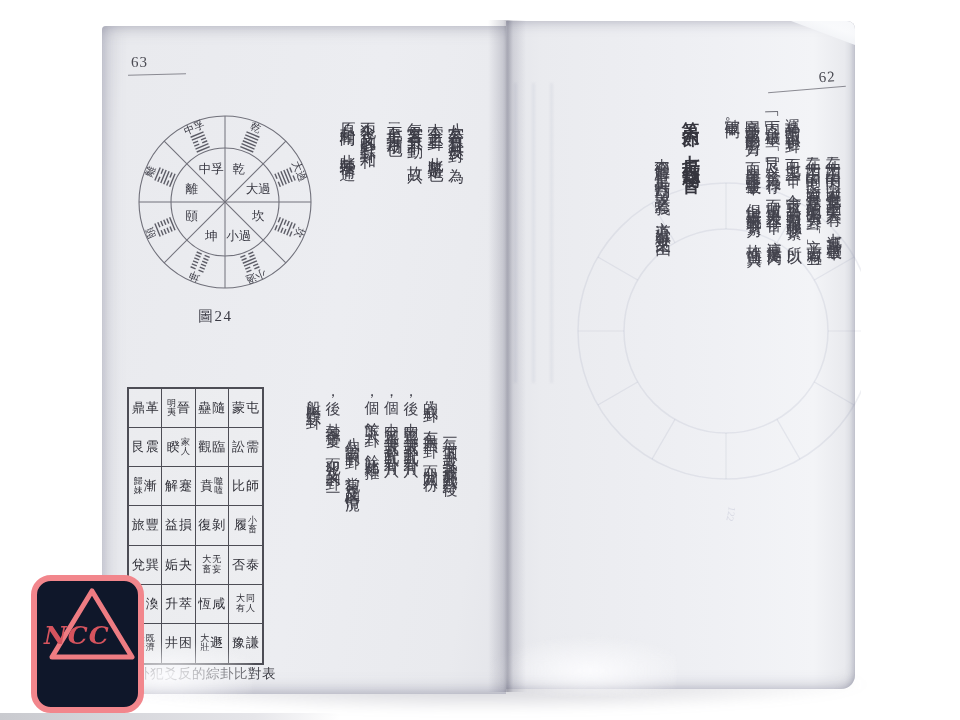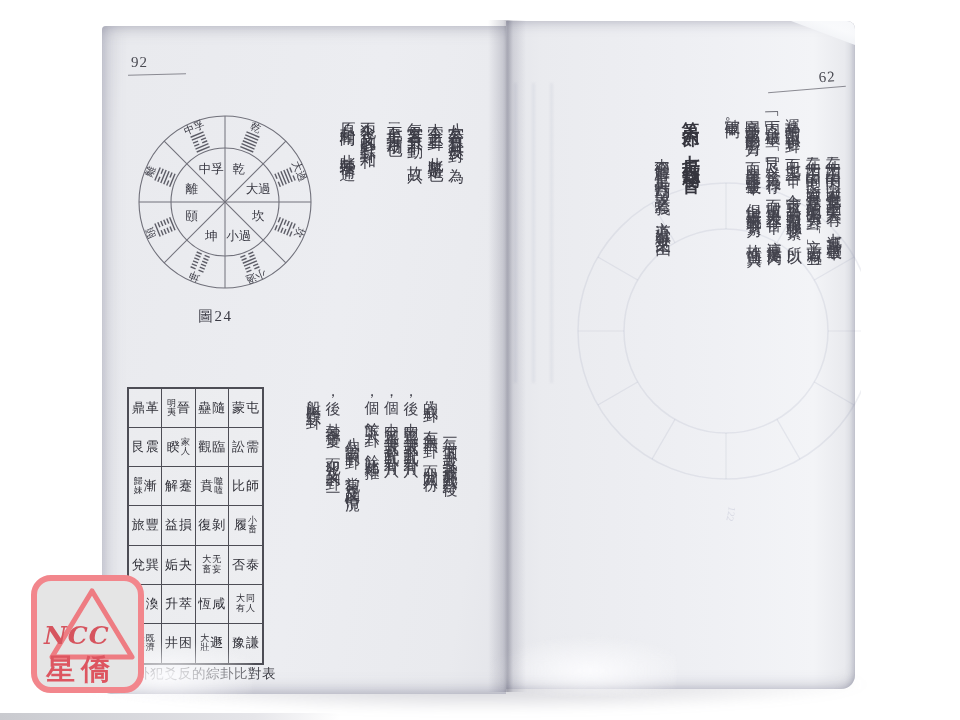--- a/index.html
+++ b/index.html
@@ -60,35 +60,35 @@
   .hex-cell:nth-last-child(-n+4){border-bottom:none;}
   .stack{display:inline-flex;flex-direction:column;font-size:9px;line-height:9.5px;letter-spacing:0;}
   .table-caption{position:absolute;left:20px;top:639px;font-size:13.5px;letter-spacing:.5px;color:#3a3a42;white-space:nowrap;}
   
   .ghost-svg{position:absolute;left:55px;top:95px;filter:blur(.7px);pointer-events:none;}
   .ghost-cols{position:absolute;left:8px;top:62px;width:50px;height:300px;filter:blur(1px);pointer-events:none;
     background:repeating-linear-gradient(90deg,rgba(125,130,160,.09) 0 3px,rgba(125,130,160,0) 3px 18px);}
   .ghost-num{fill:rgba(120,126,158,.20);font-size:10px;font-family:"Liberation Serif",serif;}
   .rot{position:absolute;inset:0;transform:rotate(-0.8deg);transform-origin:85% 0;}
   
-  .logo{position:absolute;left:31px;top:575px;width:113px;height:118px;z-index:6;
-    border:6px solid #f2868c;border-radius:20px;background:#e5e5e5;box-sizing:border-box;}
+  .logo{position:absolute;left:31px;top:575px;width:113px;height:138px;z-index:6;
+    border:6px solid #f2868c;border-radius:20px;background:#0f172a;box-sizing:border-box;}
   .logo svg{position:absolute;left:7px;top:4px;}
   .logo-acronym{position:absolute;left:7px;top:40px;font-style:italic;font-weight:700;font-size:25px;
     color:#d6545e;letter-spacing:1px;font-family:"DejaVu Serif",serif;}
   .logo-name{position:absolute;left:9px;top:69px;font-size:29px;font-weight:700;color:#dd5560;letter-spacing:6px;}
 </style>
 </head>
 <body>
 
 <div class="floor-shadow"></div>
 <div class="bottom-sliver"></div>
 
 <div class="page page-left">
-  <div class="pagenum" style="left:29px;top:28px;">92</div>
+  <div class="pagenum" style="left:29px;top:28px;">63</div>
   <div class="pn-line" style="left:26px;top:48px;width:58px;transform:rotate(-1.5deg);"></div>
 
   <svg id="fig24" width="192" height="192" viewBox="0 0 192 192" style="position:absolute;left:27px;top:80px;">
       <circle cx="96" cy="96" r="86" fill="none" stroke="#70707a" stroke-width="1.1"></circle>
       <circle cx="96" cy="96" r="54" fill="none" stroke="#70707a" stroke-width="1.1"></circle>
       <line x1="96" y1="10" x2="96" y2="182" stroke="#70707a" stroke-width="1" transform="rotate(0 96 96)"></line>
       <line x1="96" y1="10" x2="96" y2="182" stroke="#70707a" stroke-width="1" transform="rotate(45 96 96)"></line>
       <line x1="96" y1="10" x2="96" y2="182" stroke="#70707a" stroke-width="1" transform="rotate(90 96 96)"></line>
       <line x1="96" y1="10" x2="96" y2="182" stroke="#70707a" stroke-width="1" transform="rotate(135 96 96)"></line>
       <g transform="rotate(22.5 96 96)">
@@ -413,14 +413,13 @@
   <div class="curl-highlight" style="left:-20px;"></div>
 </div>
 
 <div class="gutter"></div>
 
 <div class="logo">
   <svg width="96" height="78" viewBox="0 0 96 78">
     <path d="M48 6 L88 72 L8 72 Z" fill="none" stroke="#ee7c82" stroke-width="5" stroke-linejoin="round"></path>
   </svg>
   <div class="logo-acronym">NCC</div>
-  <div class="logo-name">星僑</div>
 </div>
 
 </body></html>

